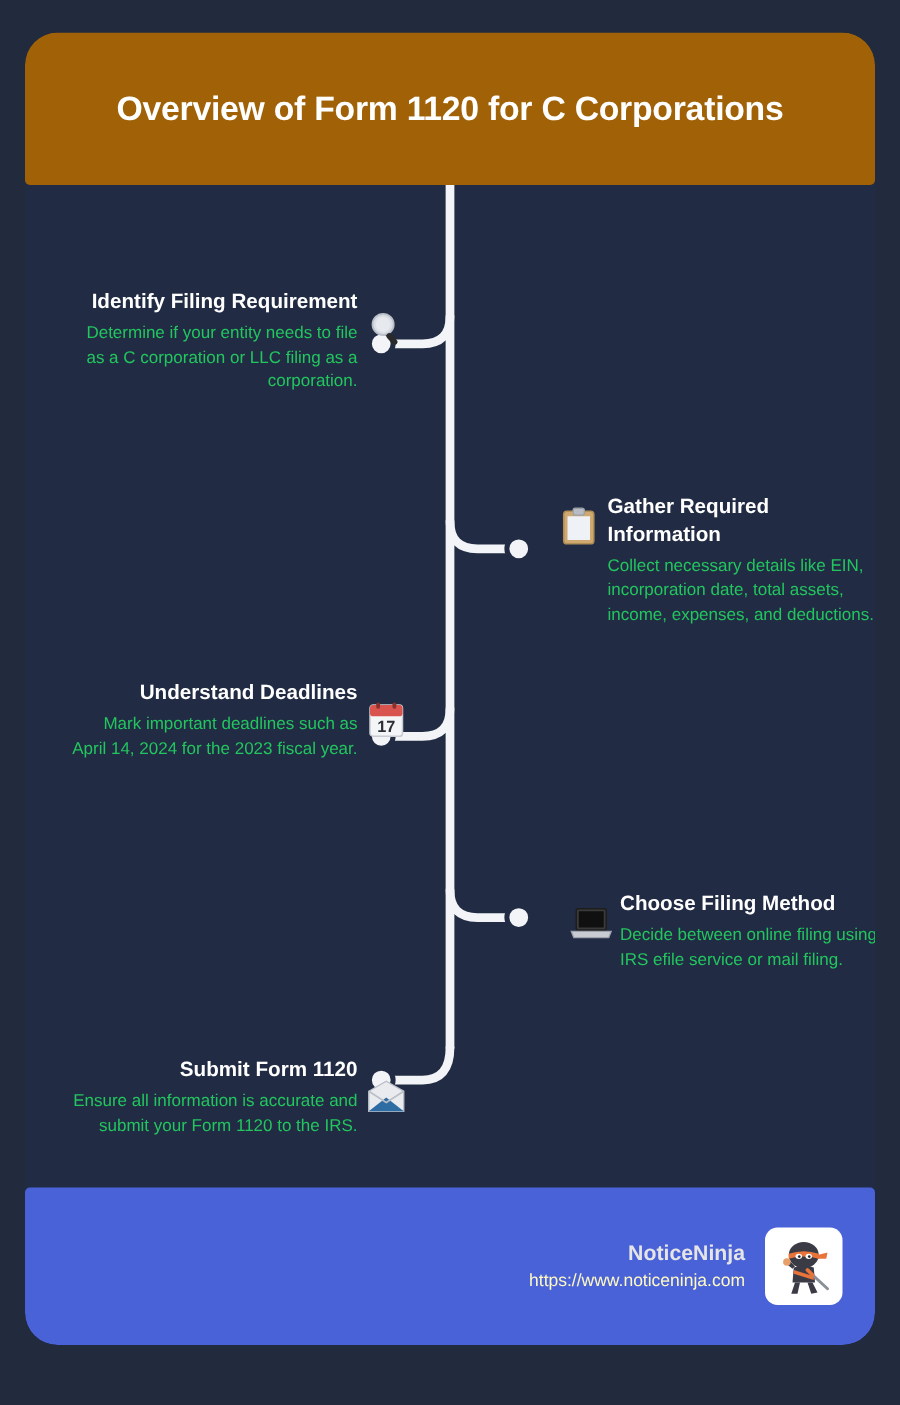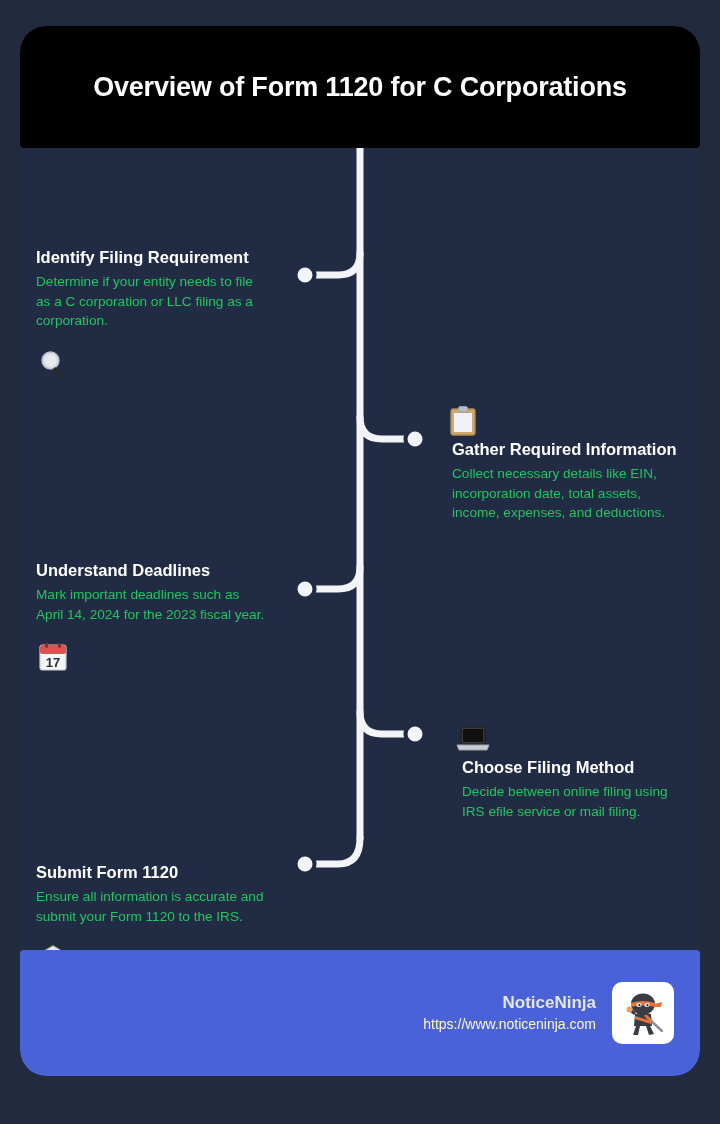--- a/index.html
+++ b/index.html
@@ -11,21 +11,21 @@
   }
   #card {
     position:absolute; left:20px; top:26px;
     width:680px; height:1050px;
     background:#212c44;
     border-radius:26px;
     overflow:hidden;
   }
   #header {
     position:absolute; left:0; top:0; width:680px; height:122px;
-    background:#000000;
+    background:#a16207;
     border-radius:26px 26px 4px 4px;
     display:flex; align-items:center; justify-content:center;
   }
   #header-title {
     color:#ffffff;
     font-size:27px;
     font-weight:bold;
     letter-spacing:-0.2px;
     text-align:center;
   }
@@ -48,22 +48,22 @@
     display:flex; align-items:center; justify-content:center;
     flex:none;
   }
 
   
   #spine-wrap { position:absolute; left:0; top:122px; width:680px; height:802px; }
   #spine-svg { position:absolute; left:0; top:0; }
 
   
   .step { position:absolute; display:flex; align-items:flex-start; }
-  .step.left  { flex-direction:column; justify-content:flex-end; text-align:left;margin-top:16px; }
-  .step.right { flex-direction:column; justify-content:space-between; text-align:left; }
+  .step.left  { flex-direction:row; justify-content:flex-end; text-align:right; }
+  .step.right { flex-direction:row; justify-content:space-between; text-align:left; }
   .step-text { width:230px; }
   .step.left  .step-text { margin-right:6px; }
   .step.right .step-text { margin-left:6px; }
   .step-title {
     color:#ffffff; font-size:16.5px; font-weight:bold; line-height:1.38;
   }
   .step-desc {
     color:#22c55e; font-size:13.6px; line-height:1.46; margin-top:3px;
   }
   .step-icon {

